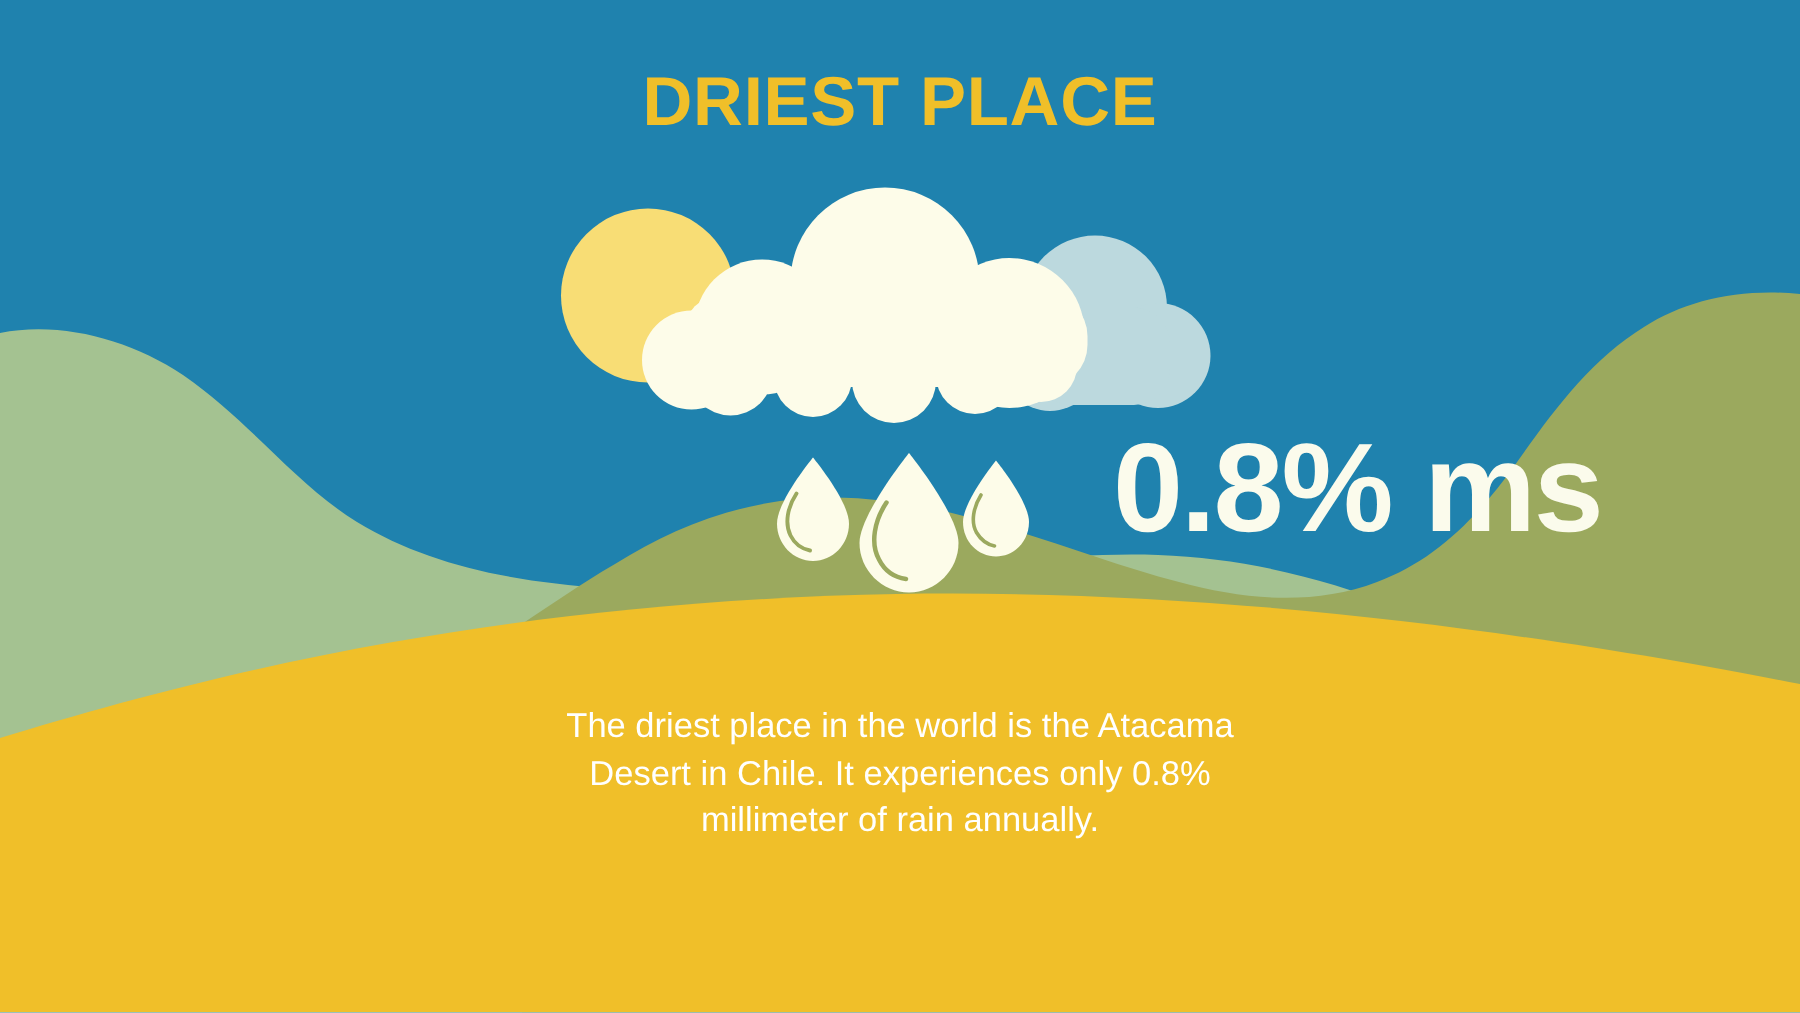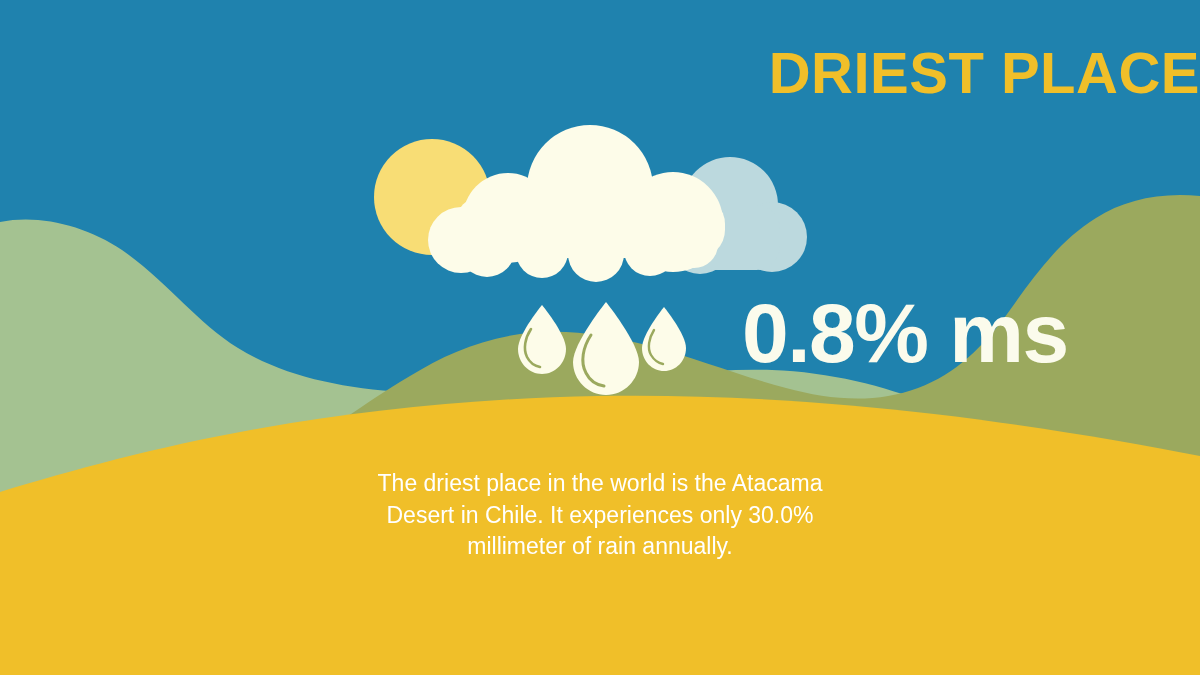--- a/index.html
+++ b/index.html
@@ -20,22 +20,22 @@
     inset: 0;
     width: 1200px;
     height: 675px;
     display: block;
   }
   #title {
     position: absolute;
     left: 0;
     top: 44px;
     width: 1200px;
-    text-align: right;
-    font-size: 58px;
+    text-align: center;
+    font-size: 46px;
     font-weight: 900;
     letter-spacing: 0.5px;
     color: #f0bf29;
     line-height: 1;
     white-space: nowrap;
   }
   #rain-word {
     position: absolute;
     left: 214px;
     top: 283px;
@@ -48,21 +48,20 @@
   #stat-value {
     position: absolute;
     left: 742px;
     top: 283px;
     font-size: 84px;
     font-weight: 900;
     letter-spacing: -1.5px;
     color: #fbfbec;
     line-height: 1;
     white-space: nowrap;
-    margin-top: 8px;
   }
   #caption {
     position: absolute;
     left: 300px;
     top: 468px;
     width: 600px;
     text-align: center;
     font-size: 23px;
     font-weight: 400;
     color: #ffffff;
@@ -137,17 +136,17 @@
 
   </svg>
 
   <div id="title">DRIEST PLACE</div>
 
 
   <div id="stat-value">0.8% ms</div>
 
   <div id="caption">
     <span class="cap-line">The driest place in the world is the Atacama</span>
-    <span class="cap-line">Desert in Chile. It experiences only 30.0%</span>
+    <span class="cap-line">Desert in Chile. It experiences only 0.8%</span>
     <span class="cap-line">millimeter of rain annually.</span>
   </div>
 
 </div>
 
 </body></html>

